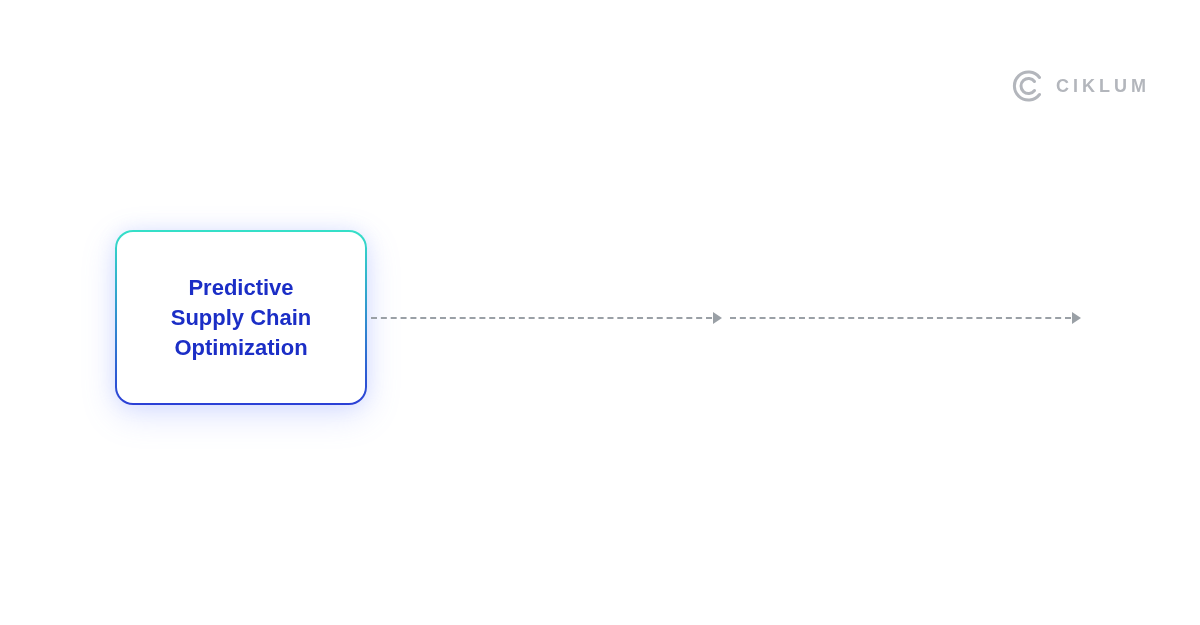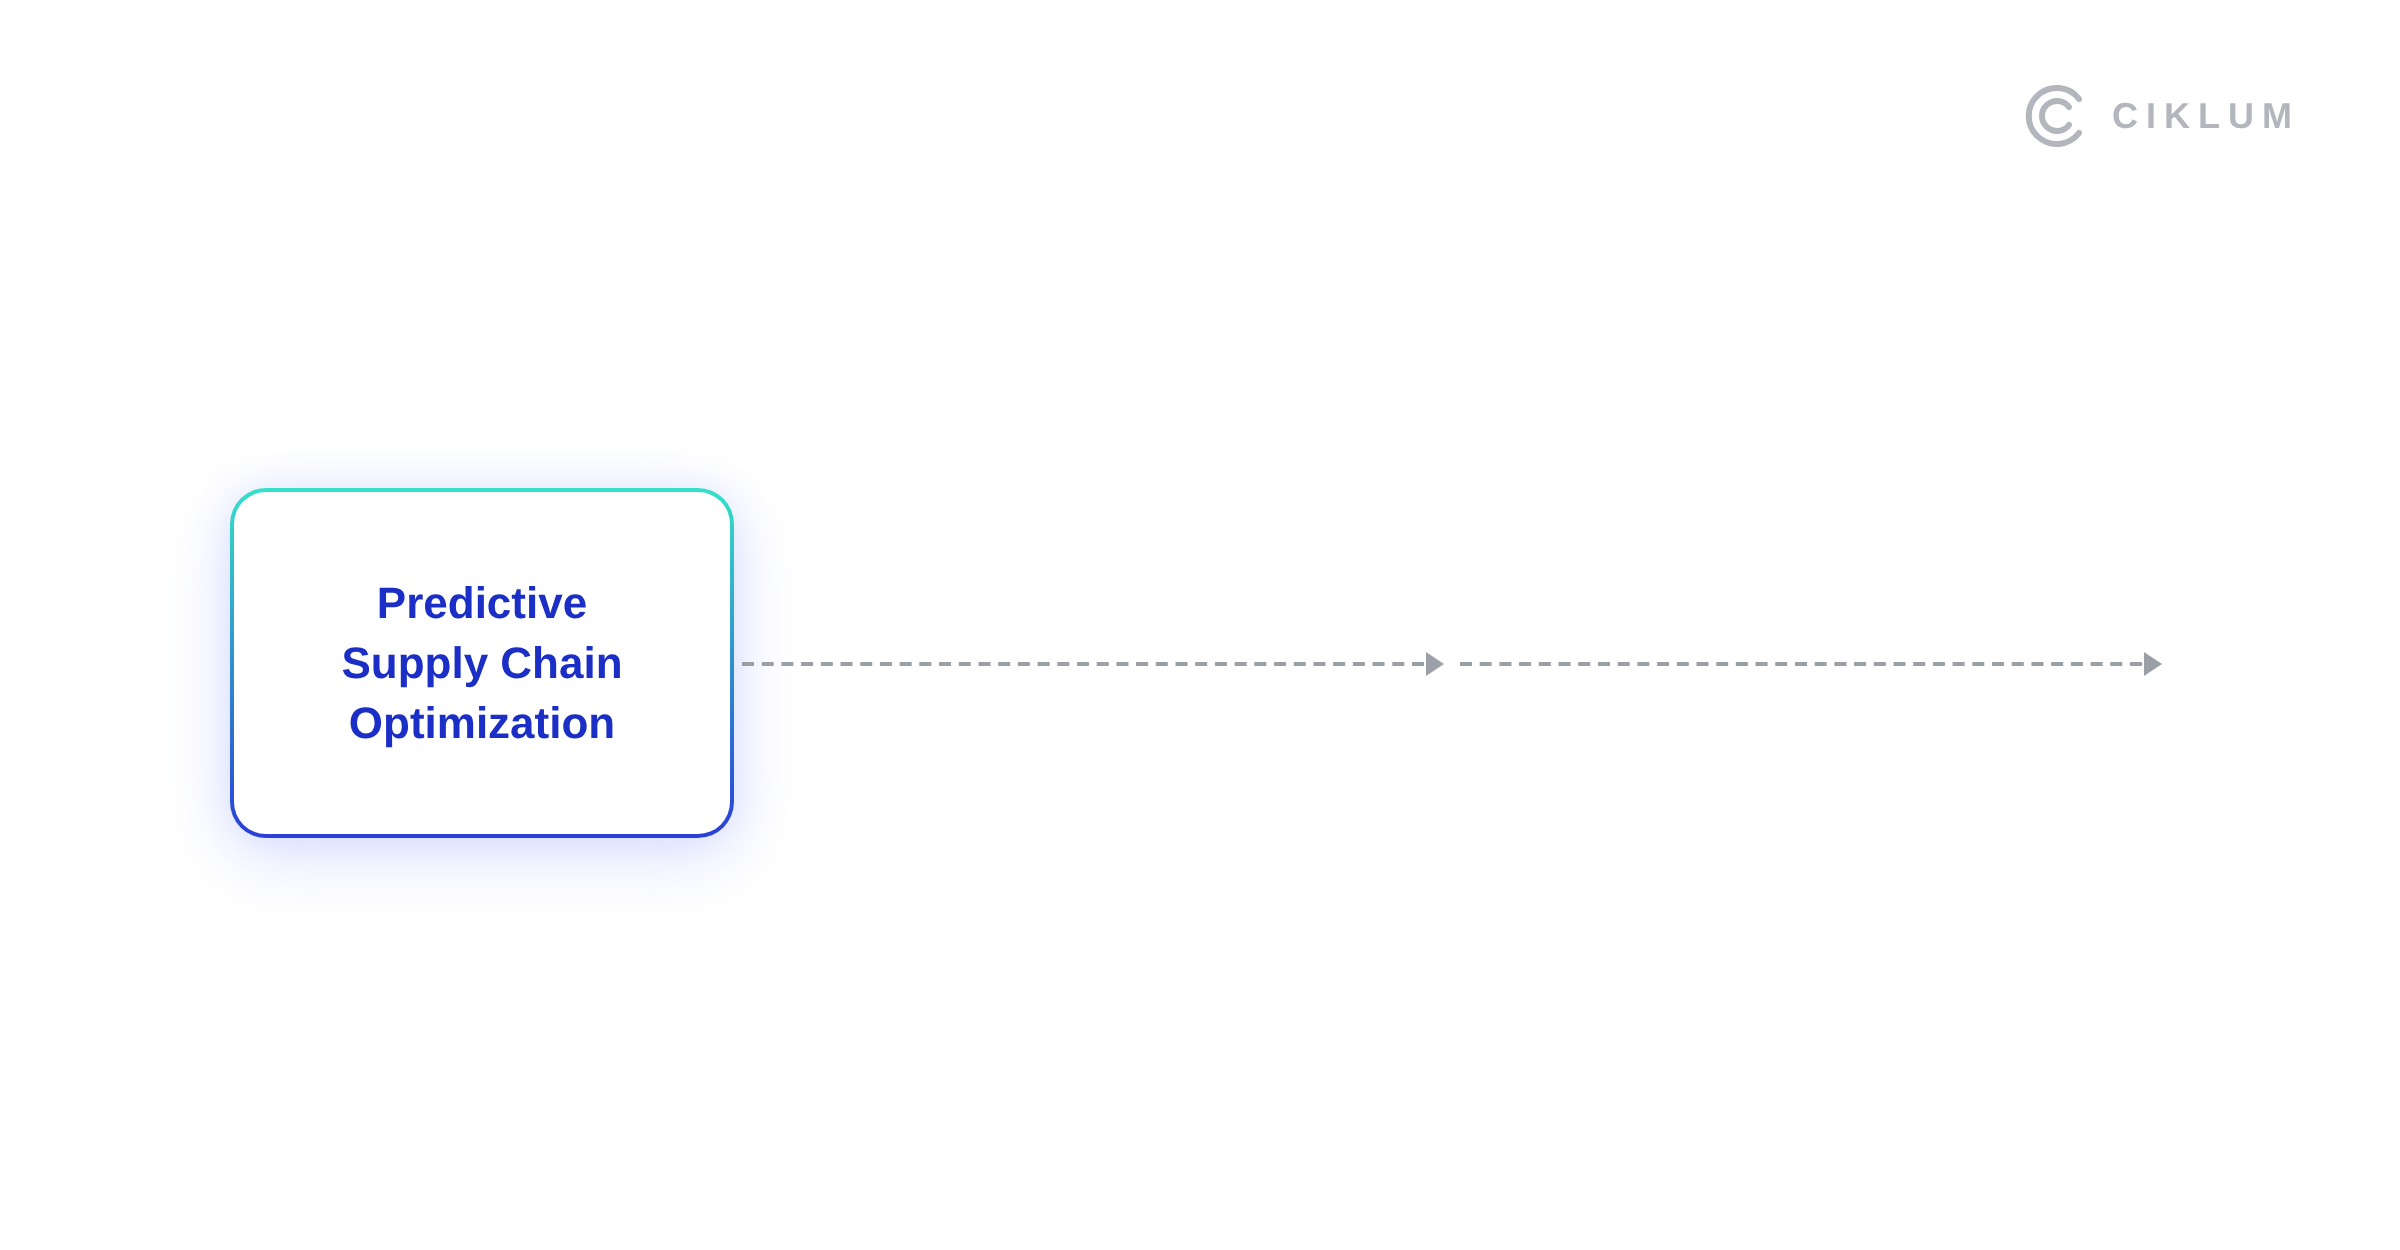--- a/index.html
+++ b/index.html
@@ -15,38 +15,38 @@
   body{
     font-family:"Liberation Sans", sans-serif;
     background:#ffffff;
     position:relative;
     overflow:hidden;
   }
   .canvas{position:absolute;inset:0;}
   
   .logo{
     position:absolute;
-    top:40px;
+    top:68px;
     right:50px;
     display:flex;
     align-items:center;
     gap:10px;
   }
   .logo-mark{width:36px;height:36px;display:block;}
   .logo-text{
     color:var(--logo-gray);
     font-size:18px;
     font-weight:600;
     letter-spacing:4px;
   }
   
   .flow-row{
     position:absolute;
     left:115px;
-    top:244px;
+    top:230px;
     width:970px;
     height:175px;
     display:flex;
     justify-content:space-between;
     align-items:stretch;
   }
   .node{
     width:252px;
     border-radius:18px;
     padding:2px;

